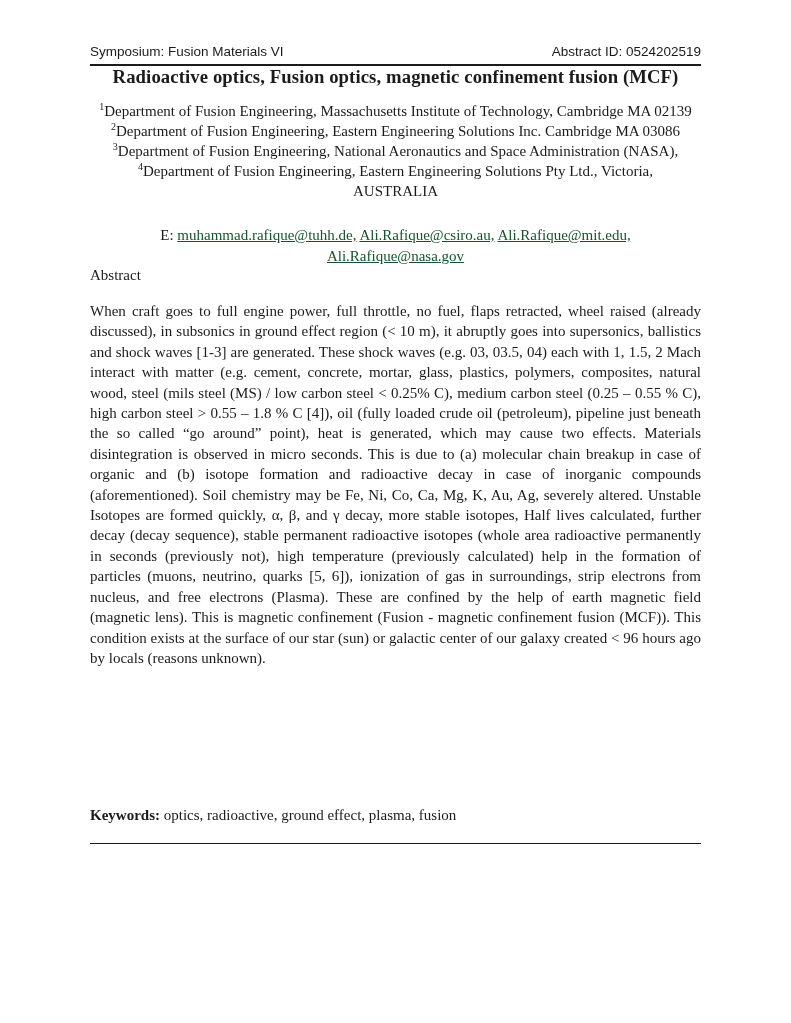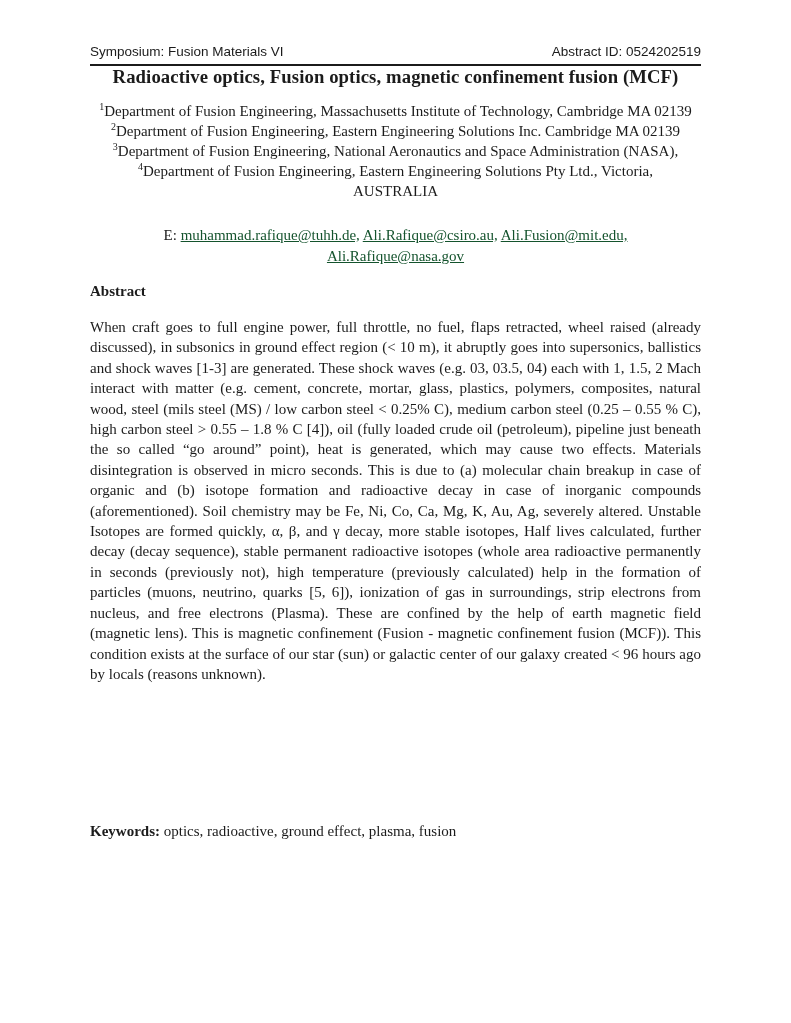--- a/index.html
+++ b/index.html
@@ -56,23 +56,22 @@
     font-size: 15px;
     line-height: 21px;
   }
   .email-link {
     text-decoration: underline;
     color: #14532d;
     cursor: pointer;
   }
   
   .abstract-heading {
-    margin-top: 16px;
     font-size: 15px;
-    font-weight: bold;
+    font-weight: normal;
   }
   .abstract-body {
     margin-top: 17px;
     font-size: 15px;
     line-height: 20.4px;
     text-align: justify;
   }
   
   .keywords {
     margin-top: 139px;
@@ -99,31 +98,31 @@
   <div class="header-row">
     <span>Symposium: Fusion Materials VI</span>
     <span>Abstract ID: 0524202519</span>
   </div>
 
   <div class="title">Radioactive optics, Fusion optics, magnetic confinement fusion (MCF)</div>
 
 
   <div class="affiliations">
     <div><sup>1</sup><span>Department of Fusion Engineering, Massachusetts Institute of Technology, Cambridge MA 02139</span></div>
-    <div><sup>2</sup><span>Department of Fusion Engineering, Eastern Engineering Solutions Inc. Cambridge MA 02139</span></div>
+    <div><sup>2</sup><span>Department of Fusion Engineering, Eastern Engineering Solutions Inc. Cambridge MA 03086</span></div>
     <div><sup>3</sup><span>Department of Fusion Engineering, National Aeronautics and Space Administration (NASA),</span></div>
     <div><sup>4</sup><span>Department of Fusion Engineering, Eastern Engineering Solutions Pty Ltd., Victoria,</span></div>
     <div>AUSTRALIA</div>
   </div>
 
   <div class="email-block">
     <span>E:</span>
     <span class="email-link">muhammad.rafique@tuhh.de,</span>
     <span class="email-link">Ali.Rafique@csiro.au,</span>
-    <span class="email-link">Ali.Fusion@mit.edu,</span>
+    <span class="email-link">Ali.Rafique@mit.edu,</span>
     <br>
     <span class="email-link">Ali.Rafique@nasa.gov</span>
   </div>
 
   <div class="abstract-heading">Abstract</div>
 
   <div class="abstract-body">When craft goes to full engine power, full throttle, no fuel, flaps retracted, wheel raised (already discussed), in subsonics in ground effect region (&lt; 10 m), it abruptly goes into supersonics, ballistics and shock waves [1-3] are generated. These shock waves (e.g. 03, 03.5, 04) each with 1, 1.5, 2 Mach interact with matter (e.g. cement, concrete, mortar, glass, plastics, polymers, composites, natural wood, steel (mils steel (MS) / low carbon steel &lt; 0.25% C), medium carbon steel (0.25 – 0.55 % C), high carbon steel &gt; 0.55 – 1.8 % C [4]), oil (fully loaded crude oil (petroleum), pipeline just beneath the so called “go around” point), heat is generated, which may cause two effects. Materials disintegration is observed in micro seconds. This is due to (a) molecular chain breakup in case of organic and (b) isotope formation and radioactive decay in case of inorganic compounds (aforementioned). Soil chemistry may be Fe, Ni, Co, Ca, Mg, K, Au, Ag, severely altered. Unstable Isotopes are formed quickly, α, β, and γ decay, more stable isotopes, Half lives calculated, further decay (decay sequence), stable permanent radioactive isotopes (whole area radioactive permanently in seconds (previously not), high temperature (previously calculated) help in the formation of particles (muons, neutrino, quarks [5, 6]), ionization of gas in surroundings, strip electrons from nucleus, and free electrons (Plasma). These are confined by the help of earth magnetic field (magnetic lens). This is magnetic confinement (Fusion - magnetic confinement fusion (MCF)). This condition exists at the surface of our star (sun) or galactic center of our galaxy created &lt; 96 hours ago by locals (reasons unknown).</div>
 
   <div class="keywords">
     <span class="label">Keywords:</span>

